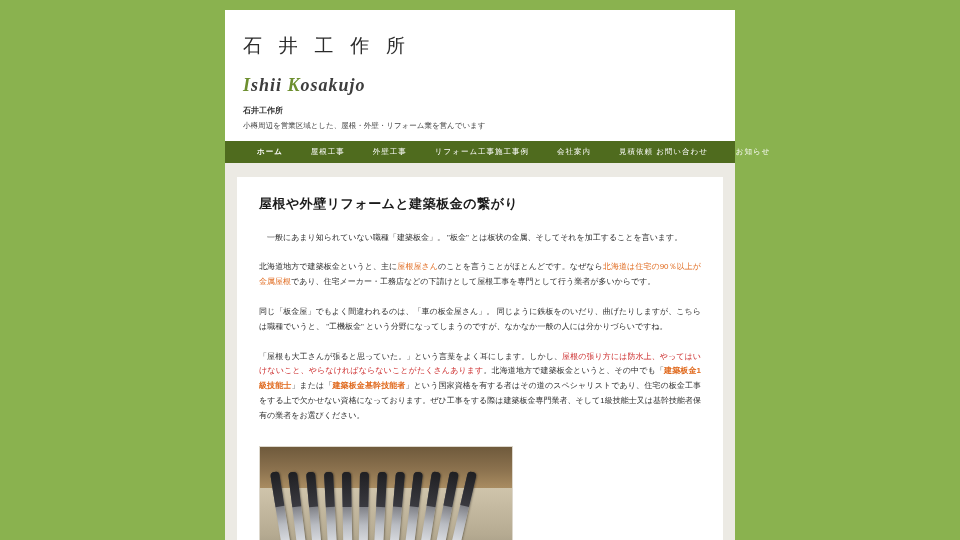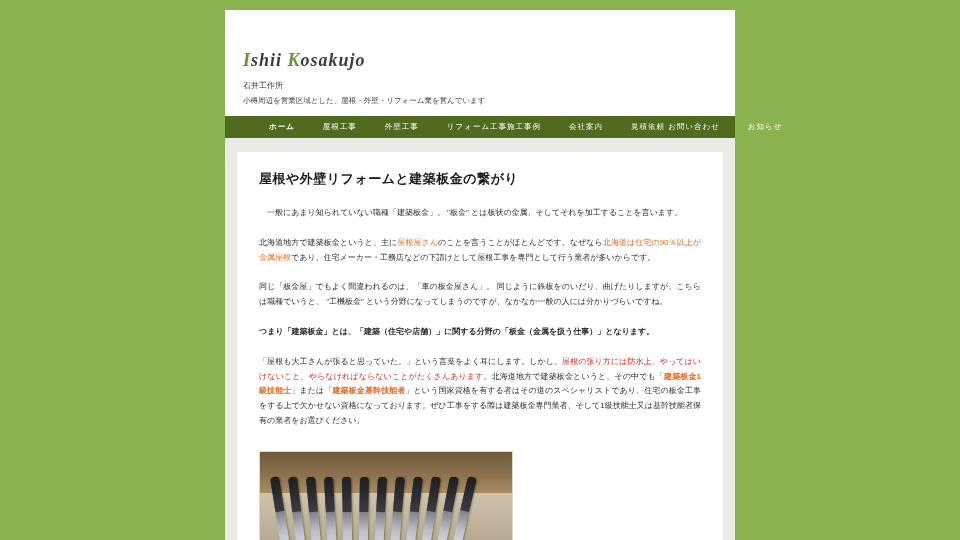--- a/index.html
+++ b/index.html
@@ -43,34 +43,34 @@
     letter-spacing: 1px;
     margin-top: 16px;
   }
   .logo-en .cap {
     color: #6d8f2f;
   }
   .site-name {
     font-size: 8px;
     color: #333;
     margin-top: 9px;
-    font-weight: normal;
+    font-weight: bold;
   }
   .site-desc {
     font-size: 7.5px;
     color: #444;
     margin-top: 5px;
   }
   
   .nav {
     background: #4f6b1e;
     height: 22px;
     display: flex;
     align-items: center;
-    padding-left: 30px;
+    padding-left: 18px;
   }
   .nav-item {
     color: #ffffff;
     font-size: 7.5px;
     padding: 0 14px;
     letter-spacing: 1px;
     white-space: nowrap;
     cursor: pointer;
   }
   .nav-item.active {
@@ -159,20 +159,21 @@
     background: linear-gradient(180deg,#1f1f22 0%, #3a3a40 100%);
     border-radius: 4px 4px 0 0;
   }
 </style>
 </head>
 <body>
 
 <div class="page">
 
   <div class="site-header">
+    <div class="logo-jp">石 井 工 作 所</div>
     <div class="logo-en"><span class="cap">I</span>shii <span class="cap">K</span>osakujo</div>
     <div class="site-name">石井工作所</div>
     <div class="site-desc">小樽周辺を営業区域とした、屋根・外壁・リフォーム業を営んでいます</div>
   </div>
 
   <div class="nav">
     <div class="nav-item active">ホーム</div>
     <div class="nav-item">屋根工事</div>
     <div class="nav-item">外壁工事</div>
     <div class="nav-item">リフォーム工事施工事例</div>
@@ -184,21 +185,20 @@
   <div class="content-wrap">
     <div class="article">
       <h1>屋根や外壁リフォームと建築板金の繋がり</h1>
 
       <p class="indent">一般にあまり知られていない職種「建築板金」。 "板金" とは板状の金属、そしてそれを加工することを言います。</p>
 
       <p><span>北海道地方で建築板金というと、主に</span><span class="hl-orange">屋根屋さん</span><span>のことを言うことがほとんどです。なぜなら</span><span class="hl-orange">北海道は住宅の90％以上が金属屋根</span><span>であり、住宅メーカー・工務店などの下請けとして屋根工事を専門として行う業者が多いからです。</span></p>
 
       <p>同じ「板金屋」でもよく間違われるのは、「車の板金屋さん」。 同じように鉄板をのいだり、曲げたりしますが、こちらは職種でいうと、 "工機板金" という分野になってしまうのですが、なかなか一般の人には分かりづらいですね。</p>
 
-      <p class="bold">つまり「建築板金」とは、「建築（住宅や店舗）」に関する分野の「板金（金属を扱う仕事）」となります。</p>
 
       <p><span>「屋根も大工さんが張ると思っていた。」という言葉をよく耳にします。しかし、</span><span class="hl-red">屋根の張り方には防水上、やってはいけないこと、やらなければならないことがたくさんあります</span><span>。北海道地方で建築板金というと、その中でも「</span><span class="hl-orange-b">建築板金1級技能士</span><span>」または「</span><span class="hl-orange-b">建築板金基幹技能者</span><span>」という国家資格を有する者はその道のスペシャリストであり、住宅の板金工事をする上で欠かせない資格になっております。ぜひ工事をする際は建築板金専門業者、そして1級技能士又は基幹技能者保有の業者をお選びください。</span></p>
 
       <div class="figure">
         <div class="photo-bg"></div>
         <div class="photo-wood"></div>
         <div class="tool" style="left:10px;  transform: rotate(-9deg);">
             <div class="grip"></div>
           </div>
         <div class="tool" style="left:28px;  transform: rotate(-7deg);">

